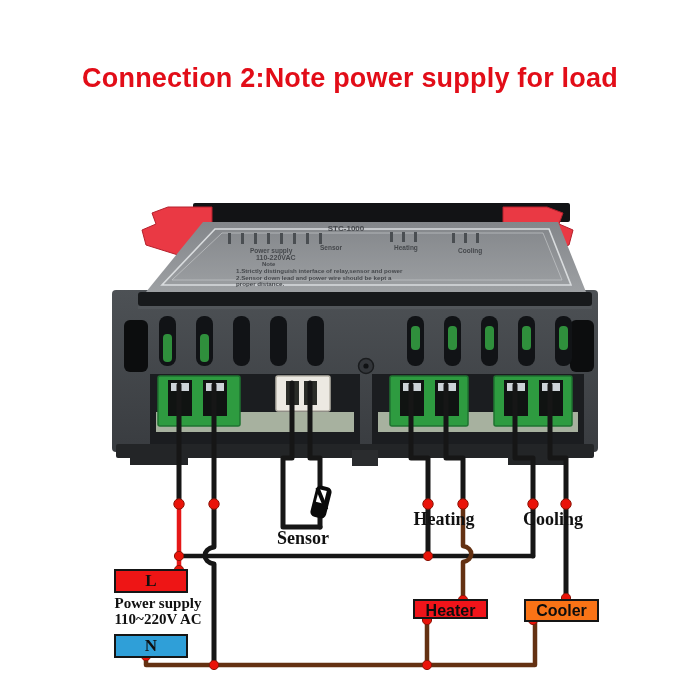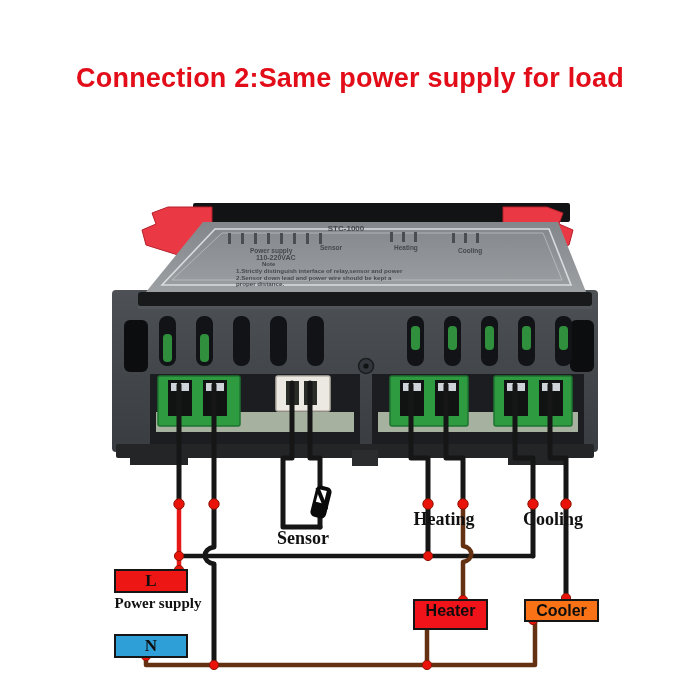--- a/index.html
+++ b/index.html
@@ -17,30 +17,30 @@
   #ps-line2{left:88px;top:611px;width:140px;font-size:15px;}
   .termbox{box-sizing:border-box;border:2px solid #151515;text-align:center;
            font-family:"Liberation Serif",serif;font-weight:bold;color:#101010;}
   #l-box{left:114px;top:569px;width:74px;height:24px;background:#ee1515;
          font-size:17px;line-height:20px;}
   #n-box{left:114px;top:634px;width:74px;height:24px;background:#2f9fd8;
          font-size:17px;line-height:20px;}
   .loadbox{box-sizing:border-box;border:2px solid #151515;text-align:center;
            font-family:"Liberation Sans",sans-serif;font-weight:bold;color:#0d0d0d;
            font-size:16px;line-height:19px;}
-  #heater-box{left:413px;top:599px;width:75px;height:31px;background:#f0141a;}
+  #heater-box{left:413px;top:599px;width:75px;height:20px;background:#f0141a;}
   #cooler-box{left:524px;top:599px;width:75px;height:23px;background:#f97316;}
   svg text{font-family:"Liberation Sans",sans-serif;}
 </style>
 </head>
 <body>
 
 <div id="stage">
 
-  <div id="title" class="abs">Connection 2:Same power supply for load</div>
+  <div id="title" class="abs">Connection 2:Note power supply for load</div>
 
   <svg class="abs" style="left:0;top:0" width="700" height="700" viewBox="0 0 700 700">
     <defs>
       <linearGradient id="bodyGrad" x1="0" y1="0" x2="0" y2="1">
         <stop offset="0" stop-color="#4d5155"></stop>
           <stop offset="1" stop-color="#393c40"></stop>
       </linearGradient>
       <linearGradient id="plateGrad" x1="0" y1="0" x2="0" y2="1">
         <stop offset="0" stop-color="#83868a"></stop>
           <stop offset="1" stop-color="#9da0a3"></stop>
@@ -214,18 +214,19 @@
         <circle cx="427" cy="665" r="4.6"></circle>
     </g>
   </svg>
 
   <div id="sensor-label" class="abs serifLbl">Sensor</div>
   <div id="heating-label" class="abs serifLbl">Heating</div>
   <div id="cooling-label" class="abs serifLbl">Cooling</div>
 
   <div id="l-box" class="abs termbox">L</div>
   <div id="ps-line1" class="abs serifLbl">Power supply</div>
+  <div id="ps-line2" class="abs serifLbl">110~220V AC</div>
   <div id="n-box" class="abs termbox">N</div>
 
   <div id="heater-box" class="abs loadbox">Heater</div>
   <div id="cooler-box" class="abs loadbox">Cooler</div>
 
 </div>
 
 </body></html>

